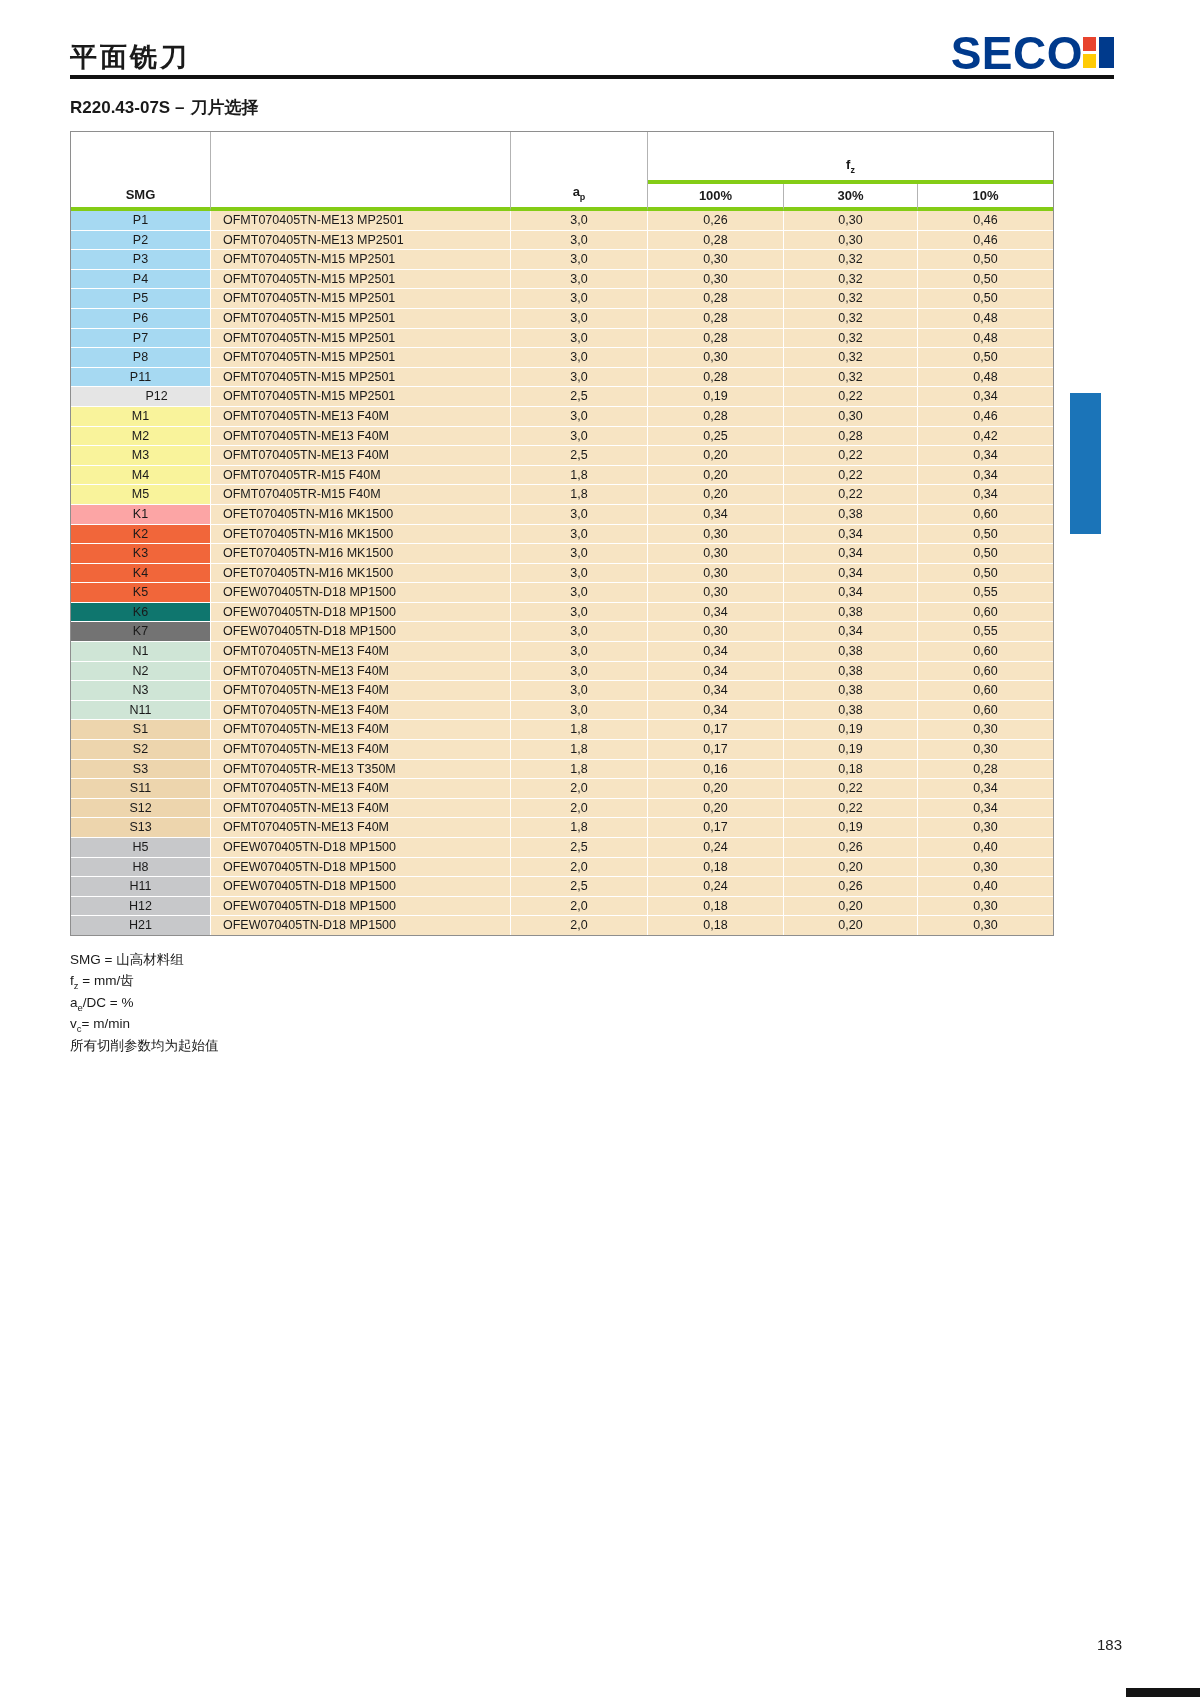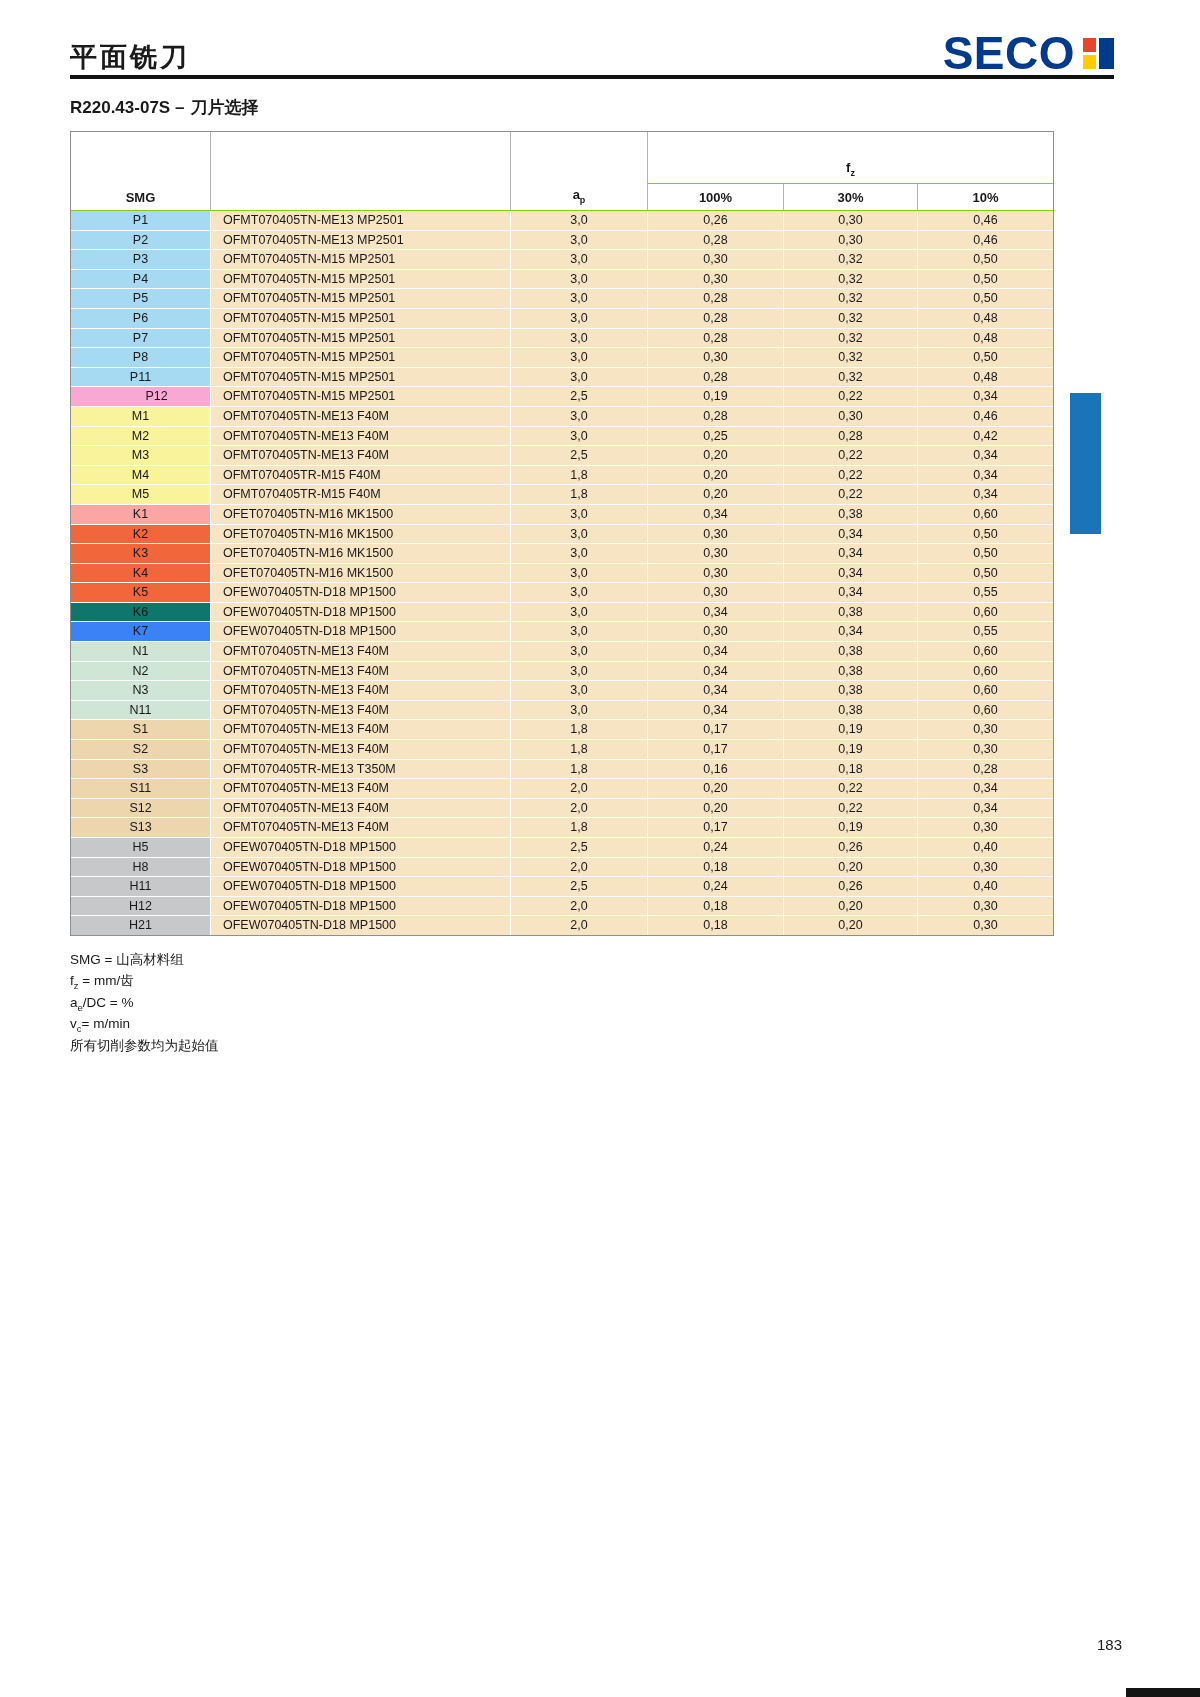--- a/index.html
+++ b/index.html
@@ -10,42 +10,42 @@
     font-family: "Liberation Sans", "DejaVu Sans", sans-serif;
   }
   .content { position: absolute; left: 70px; top: 26px; width: 1044px; }
 
   
   .page-header { display: flex; justify-content: space-between; align-items: flex-end; height: 44px; }
   .title {
     font-family: "DejaVu Serif", "Liberation Serif", serif;
     font-size: 27px; font-weight: bold; margin: 0; letter-spacing: 3px; line-height: 1;
   }
-  .logo { display: flex; align-items: center; gap: 8px; }
+  .logo { display: flex; align-items: flex-start; }
   .logo-text {
     font-size: 46px; font-weight: 800; color: var(--logo-blue, #003a8c);
     line-height: 0.72; letter-spacing: 0.5px;
   }
   .logo-mark { display: grid; grid-template-columns: 13px 15px; grid-template-rows: 14px 14px; gap: 3px; }
   .sq { display: block; width: 100%; height: 100%; }
   .sq-red    { grid-column: 1; grid-row: 1; background: var(--logo-red, #e8442e); }
   .sq-yellow { grid-column: 1; grid-row: 2; background: var(--logo-yellow, #ffcb05); }
   .sq-blue   { grid-column: 2; grid-row: 1 / span 2; background: var(--logo-blue, #003a8c); }
 
   .rule { height: 4px; background: #111111; margin-top: 5px; }
 
   .section-heading { margin: 17px 0 0 0; font-size: 17px; font-weight: bold; }
   .section-heading .cn { margin-left: 6px; font-family: "DejaVu Serif", "Liberation Serif", serif; }
 
   
   .table-wrap { width: 984px; border: 1px solid #8e8e8e; margin-top: 12px; background: #ffffff; }
   table.insert-table { width: 100%; border-collapse: separate; border-spacing: 0; table-layout: fixed; }
   thead th {
     background: #ffffff; font-size: 13px; font-weight: bold; text-align: center;
-    border-right: 1px solid #b3b3b3; border-bottom: 1px solid #84cc16; padding: 0;
+    border-right: 1px solid #b3b3b3; border-bottom: 4px solid #84cc16; padding: 0;
   }
   th.rowspan-cell { vertical-align: bottom; padding-bottom: 5px; }
   th.fz-span { height: 52px; vertical-align: bottom; padding-bottom: 5px; border-right: none; }
   thead tr.sub th { height: 27px; vertical-align: middle; }
   thead th.last { border-right: none; }
   thead sub { font-size: 9px; }
 
   tbody td {
     background: var(--body-bg, #f7e4c3); height: 18.6px; line-height: 18.6px;
     font-size: 12.5px; padding: 0; text-align: center;
@@ -182,21 +182,21 @@
   </tr>
           <tr>
     <td class="smg-cell" style="background: rgb(166, 217, 242);">P11</td>
     <td class="insert-cell">OFMT070405TN-M15 MP2501</td>
     <td class="num-cell">3,0</td>
     <td class="num-cell">0,28</td>
     <td class="num-cell">0,32</td>
     <td class="num-cell">0,48</td>
   </tr>
           <tr>
-    <td class="smg-cell" style="background: #f9a8d4; padding-left: 32px;">P12</td>
+    <td class="smg-cell" style="background: #e5e5e5; padding-left: 32px;">P12</td>
     <td class="insert-cell">OFMT070405TN-M15 MP2501</td>
     <td class="num-cell">2,5</td>
     <td class="num-cell">0,19</td>
     <td class="num-cell">0,22</td>
     <td class="num-cell">0,34</td>
   </tr>
           <tr>
     <td class="smg-cell" style="background: rgb(249, 243, 155);">M1</td>
     <td class="insert-cell">OFMT070405TN-ME13 F40M</td>
     <td class="num-cell">3,0</td>
@@ -278,21 +278,21 @@
   </tr>
           <tr>
     <td class="smg-cell" style="background: #0f766e;">K6</td>
     <td class="insert-cell">OFEW070405TN-D18 MP1500</td>
     <td class="num-cell">3,0</td>
     <td class="num-cell">0,34</td>
     <td class="num-cell">0,38</td>
     <td class="num-cell">0,60</td>
   </tr>
           <tr>
-    <td class="smg-cell" style="background: #3b82f6;">K7</td>
+    <td class="smg-cell" style="background: #737373;">K7</td>
     <td class="insert-cell">OFEW070405TN-D18 MP1500</td>
     <td class="num-cell">3,0</td>
     <td class="num-cell">0,30</td>
     <td class="num-cell">0,34</td>
     <td class="num-cell">0,55</td>
   </tr>
           <tr>
     <td class="smg-cell" style="background: rgb(207, 229, 214);">N1</td>
     <td class="insert-cell">OFMT070405TN-ME13 F40M</td>
     <td class="num-cell">3,0</td>

